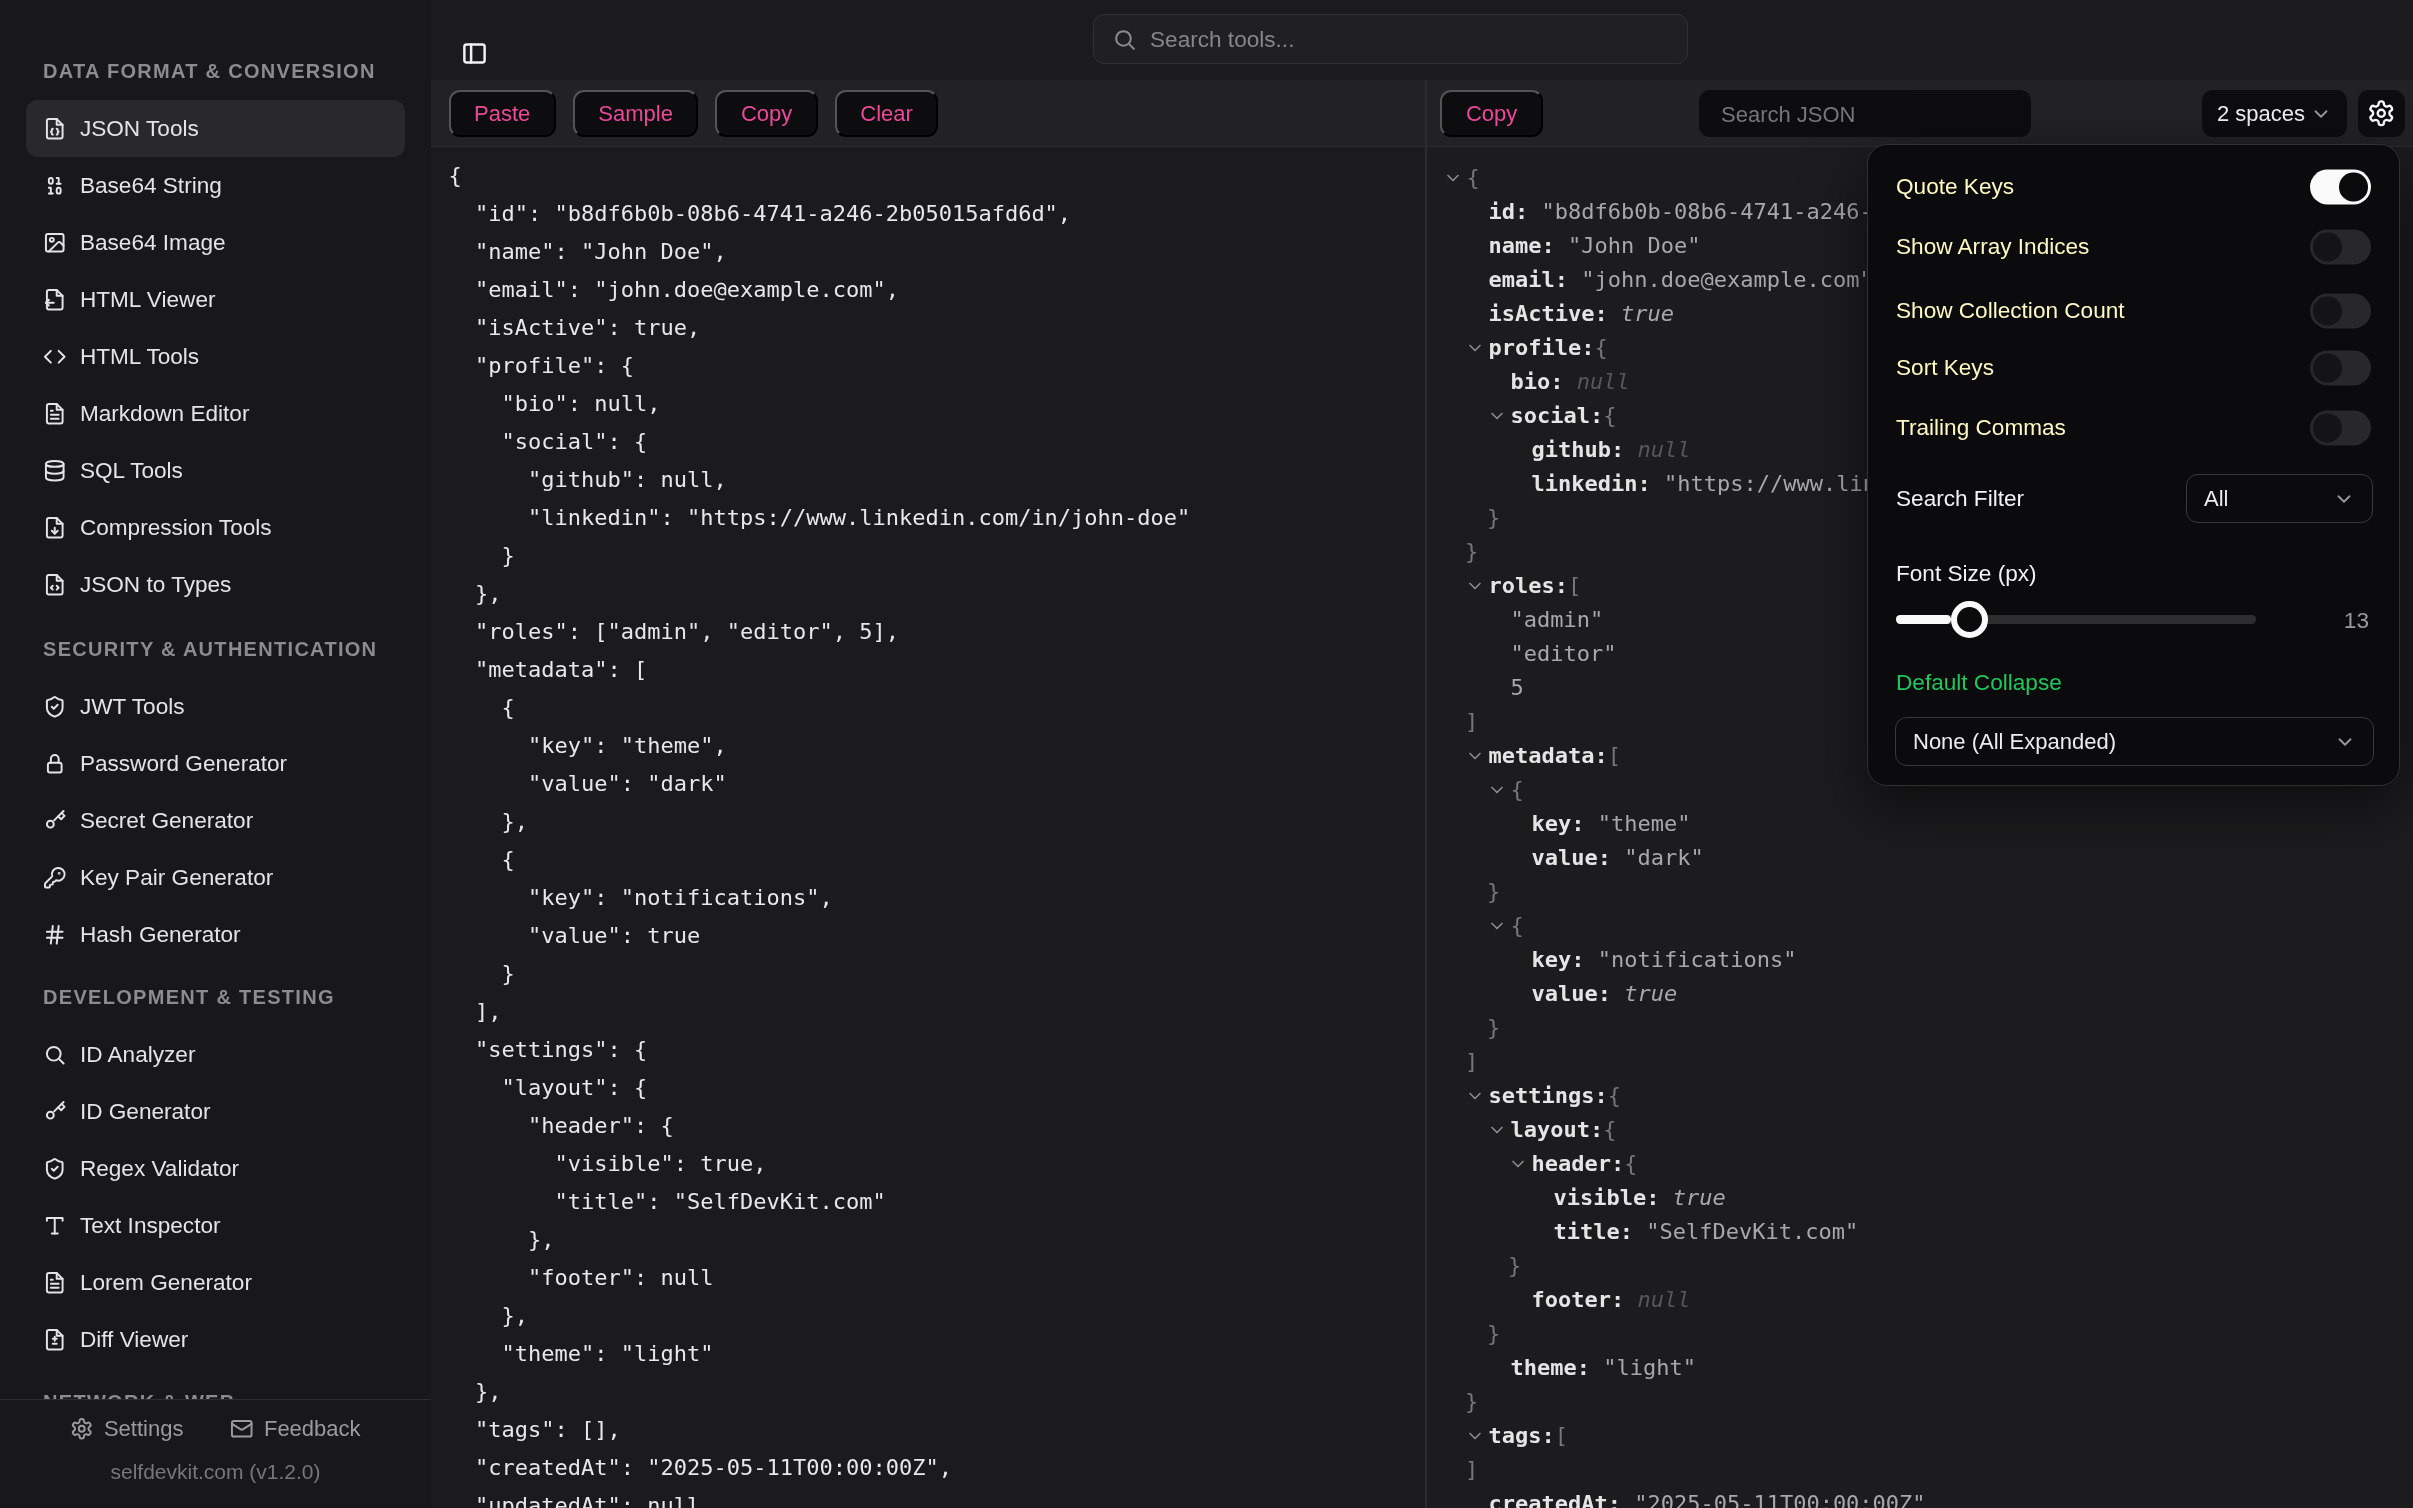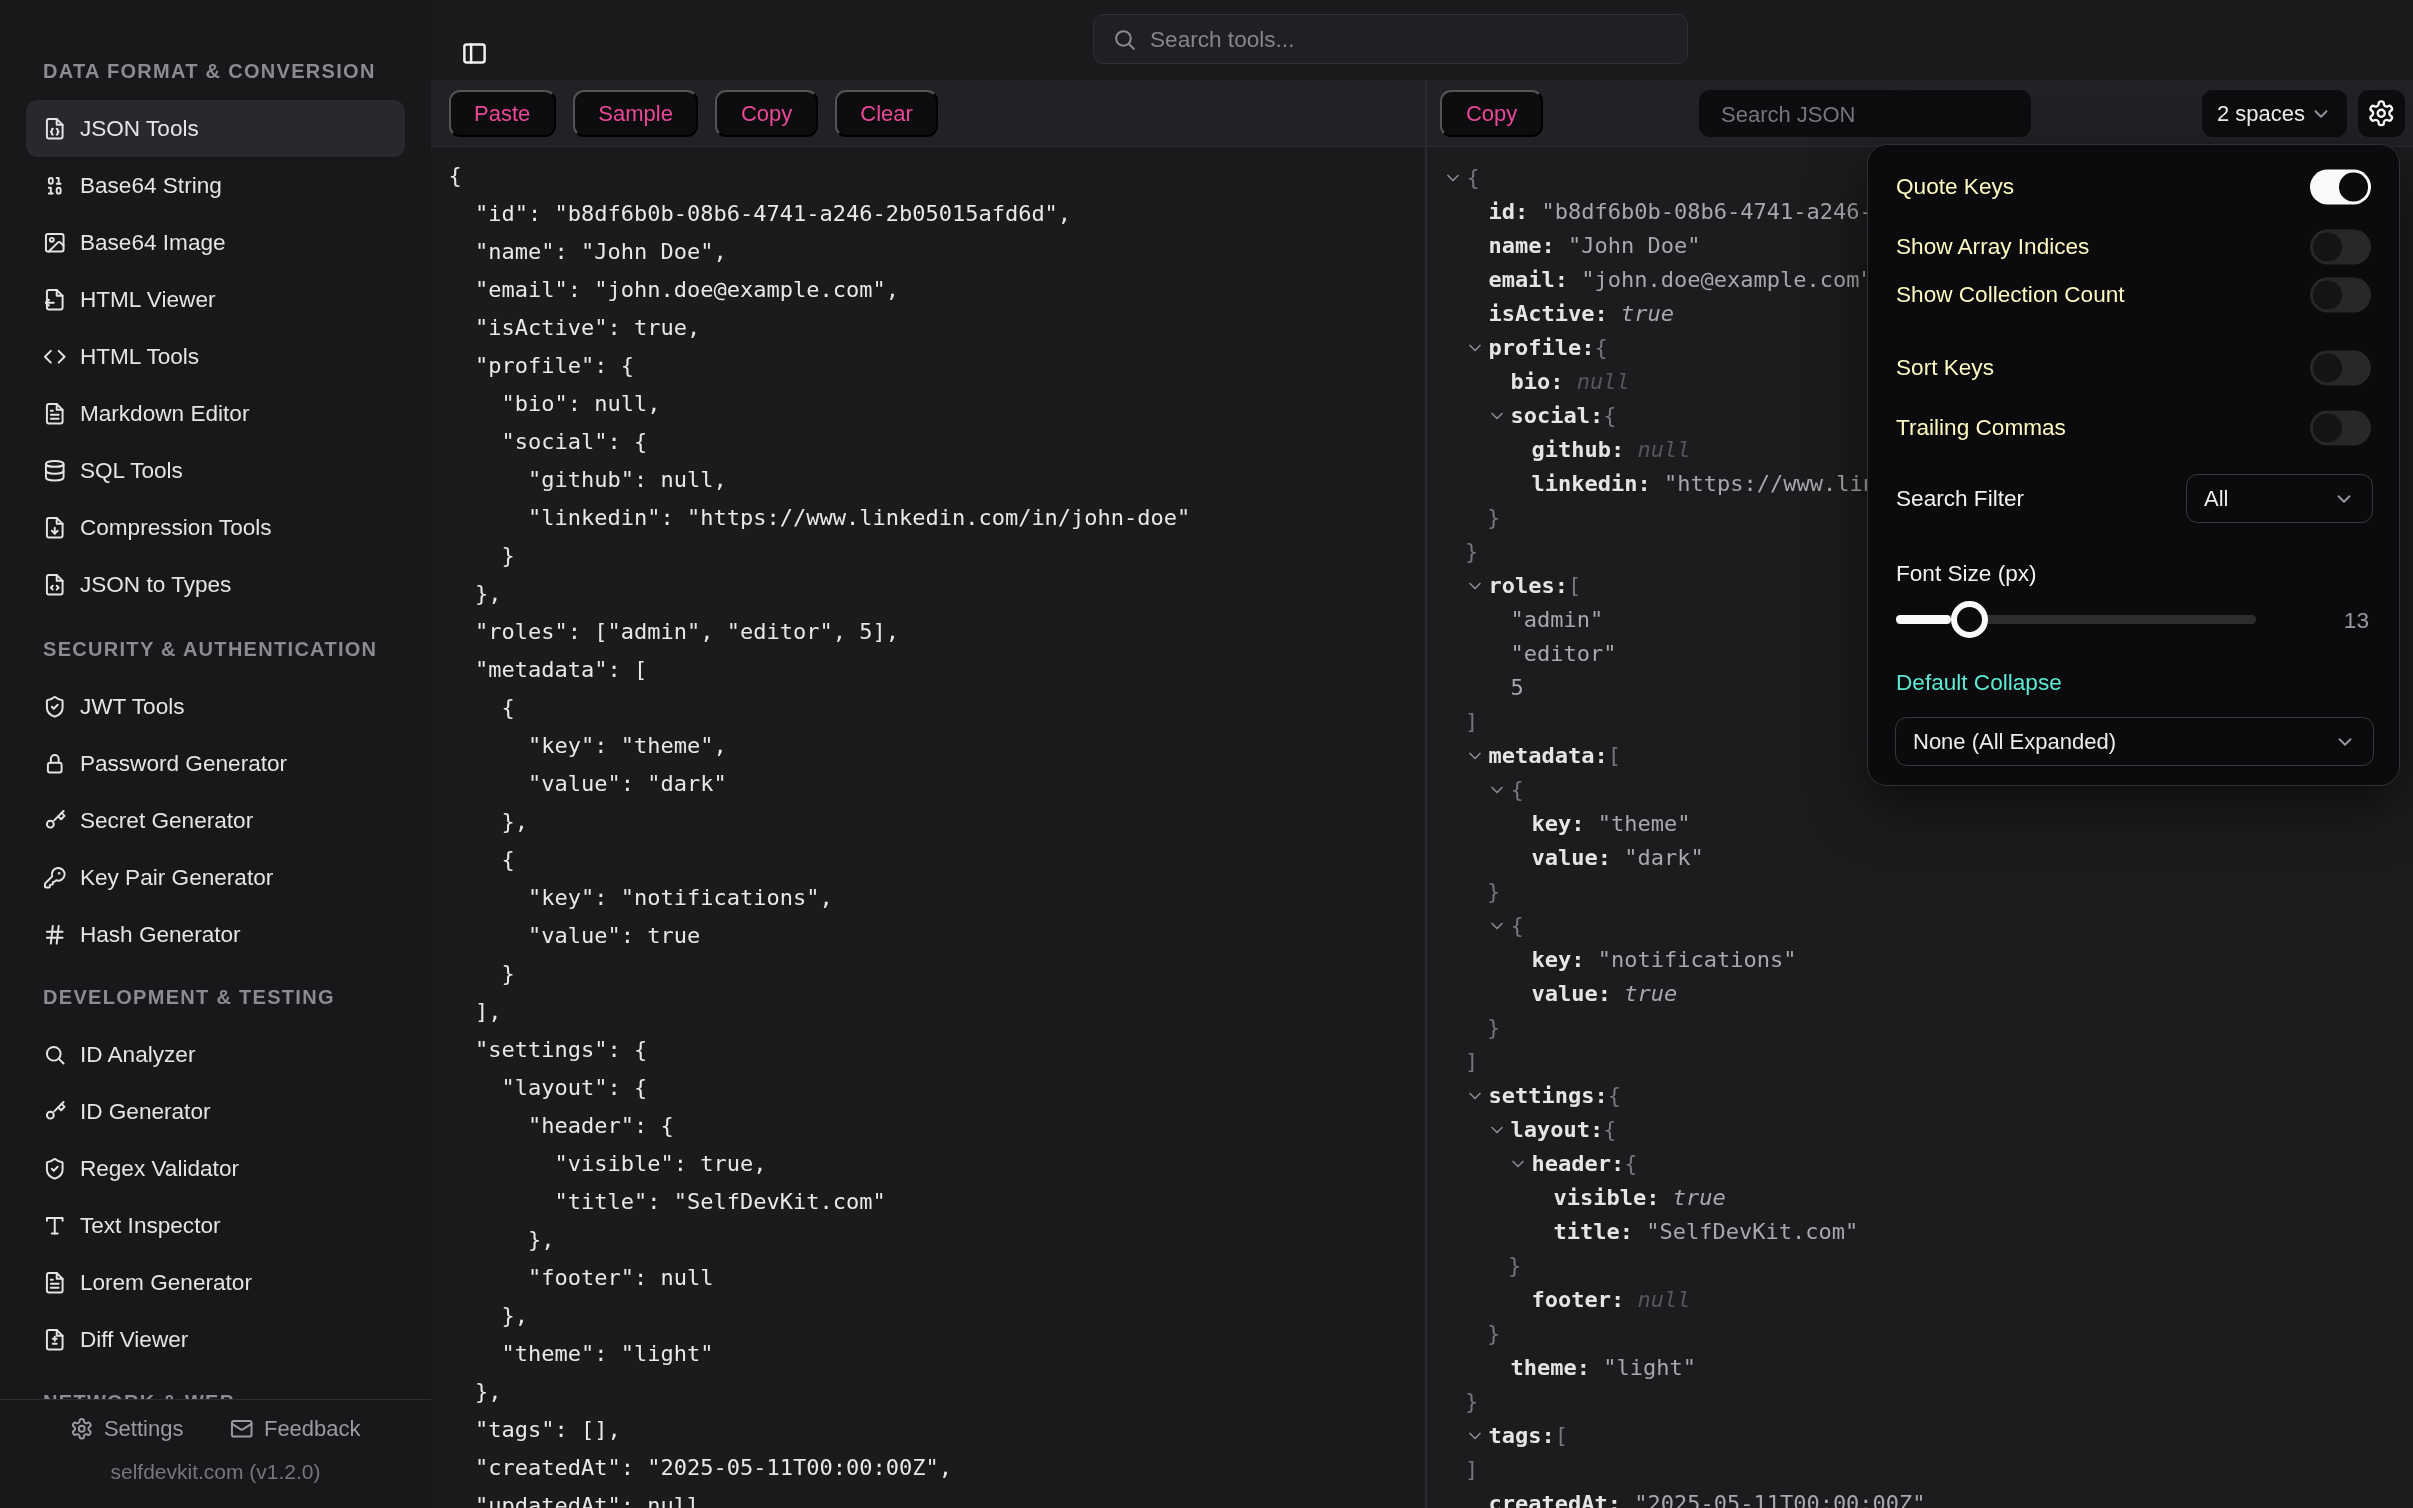--- a/index.html
+++ b/index.html
@@ -78,21 +78,21 @@
   .pop-label{position:absolute;left:0;top:50%;transform:translateY(-50%);font-size:22.6px;color:#fef9c3;}
   .toggle{position:absolute;right:0;top:50%;transform:translateY(-50%);width:61px;height:35px;border-radius:17.6px;background:#28282b;}
   .toggle .knob{position:absolute;top:3.4px;left:3.4px;width:28.5px;height:28.5px;border-radius:50%;background:#141416;}
   .toggle.on{background:#fafafa;}
   .toggle.on .knob{left:auto;right:3.4px;background:#0b0b0d;}
   .select{display:flex;align-items:center;justify-content:space-between;border:0.8px solid #3a3a3e;border-radius:11.7px;
           box-sizing:border-box;padding:0 17px;font-size:22px;color:#ececee;background:transparent;}
   .sf-select{position:absolute;left:318px;top:329px;width:187px;height:49px;}
   .dc-select{position:absolute;left:27px;top:572px;width:479px;height:49px;}
   .fs-label{position:absolute;left:28px;top:416px;font-size:22.6px;color:#f2f2f4;}
-  .dc-label{position:absolute;left:28px;top:525px;font-size:22.6px;color:#5eead4;}
+  .dc-label{position:absolute;left:28px;top:525px;font-size:22.6px;color:#22c55e;}
   .sf-label{position:absolute;left:28px;top:341px;font-size:22.6px;color:#f2f2f4;}
   .slider{position:absolute;left:28px;top:456px;width:360px;height:37px;}
   .slider .track{position:absolute;left:0;right:0;top:14.2px;height:8.4px;border-radius:4.2px;background:#2e2e31;}
   .slider .fill{position:absolute;left:0;top:14.2px;width:55px;height:8.4px;border-radius:4.2px;background:#fafafa;}
   .slider .knob{position:absolute;left:55px;top:0;width:37px;height:37px;border-radius:50%;background:#0b0b0d;border:6.7px solid #fafafa;box-sizing:border-box;}
   .fs-value{position:absolute;right:30px;top:463px;font-size:22.6px;color:#9a9a9e;}
 </style>
 </head>
 <body>
 
@@ -503,21 +503,21 @@
             <div class="toggle on">
               <div class="knob"></div>
             </div>
           </div>
           <div class="pop-row" style="top: 72px;">
             <div class="pop-label">Show Array Indices</div>
             <div class="toggle">
               <div class="knob"></div>
             </div>
           </div>
-          <div class="pop-row" style="top: 120px;">
+          <div class="pop-row" style="top: 136px;">
             <div class="pop-label">Show Collection Count</div>
             <div class="toggle">
               <div class="knob"></div>
             </div>
           </div>
           <div class="pop-row" style="top: 193px;">
             <div class="pop-label">Sort Keys</div>
             <div class="toggle">
               <div class="knob"></div>
             </div>

